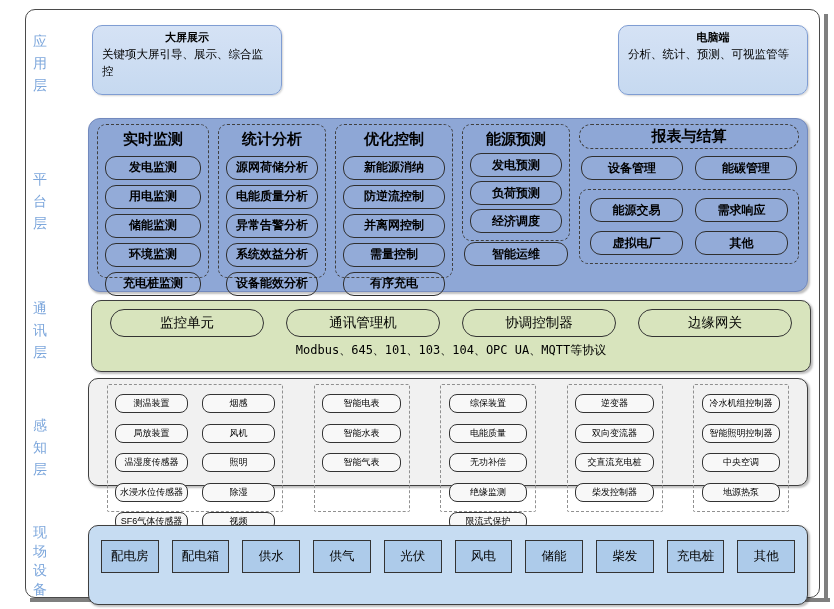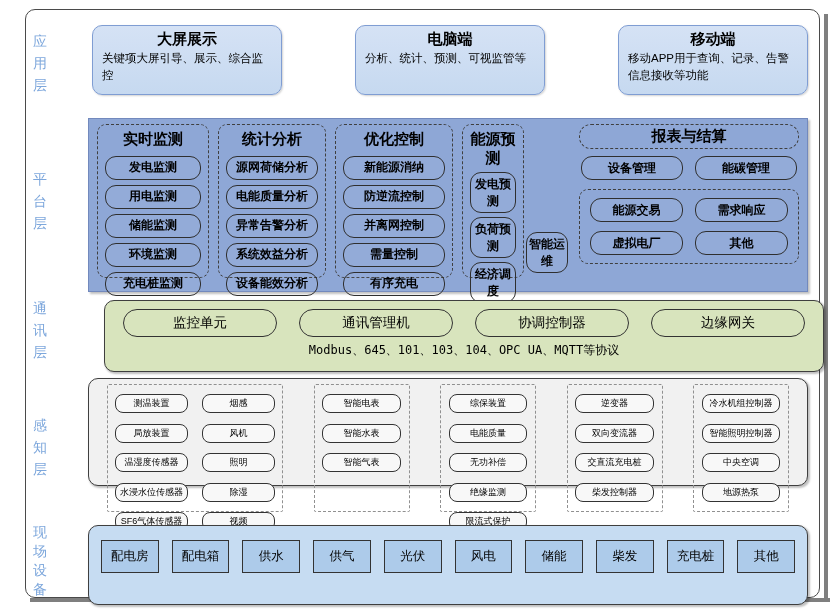--- a/index.html
+++ b/index.html
@@ -12,47 +12,47 @@
   .vlabel{position:absolute;left:30px;width:20px;font-size:14px;line-height:22px;
           color:var(--labelText,#7da7dc);text-align:center;word-break:break-all;}
   .lab-app{top:30px}.lab-platform{top:168px}.lab-comm{top:297px}.lab-sensing{top:414px}
   .lab-field{top:523px;line-height:19px}
 
   
   .app-row{position:absolute;left:92px;top:25px;width:716px;display:flex;justify-content:space-between;}
   .app-box{width:190px;height:70px;background:linear-gradient(var(--appFillTop,#d5e2f5),var(--appFill,#c6d9f0));
            border:1.3px solid var(--appBorder,#7f9dd3);border-radius:10px;box-sizing:border-box;
            box-shadow:1px 1px 2px rgba(0,0,0,0.18);}
-  .app-title{font-size:15px;font-weight:bold;text-align:center;margin-top:4px;}
+  .app-title{font-size:11px;font-weight:bold;text-align:center;margin-top:4px;}
   .app-desc{font-size:11.5px;line-height:1.5;padding:1px 9px 0 9px;}
 
   
   .platform{position:absolute;left:88px;top:118px;width:720px;height:174px;box-sizing:border-box;
-            background:var(--platformFill,#8ea7d6);border:1px solid #7289bd;border-radius:0;
+            background:var(--platformFill,#8ea7d6);border:1px solid #7289bd;border-radius:12px;
             box-shadow:1.5px 1.5px 2px rgba(0,0,0,0.25);}
   .pf-cols{display:flex;gap:9px;padding:5px 8px;height:164px;box-sizing:border-box;}
   .dashed{border:1px dashed #3f3f3f;border-radius:9px;}
   .pf-col{flex:0 0 112px;padding:3px 5px;box-sizing:border-box;display:flex;flex-direction:column;}
   .pf-col.c2{flex-basis:108px}.pf-col.c3{flex-basis:118px}
   .pf-title{font-size:15px;font-weight:bold;text-align:center;margin:2px 0 4px 0;}
   .pill{border:1.4px solid var(--pillBorder,#2f2f2f);border-radius:11px;text-align:center;
         font-size:12px;font-weight:bold;padding:2.5px 0;margin:2.5px 2px;background:rgba(255,255,255,0.05);}
-  .pf-col4{flex:0 0 108px;display:flex;flex-direction:row;}
+  .pf-col4{flex:0 0 108px;display:flex;flex-direction:column;}
   .pf-col4-box{padding:3px 5px;}
   .pf-col4-box .pill{margin:4px 2px;}
-  .pill-extra{margin:auto 2px 5px 2px;}
+  .pill-extra{margin:auto 2px 12px 2px;}
   .pf-col5{flex:1;display:flex;flex-direction:column;}
   .report-title{border:1px dashed #3f3f3f;border-radius:12px;font-size:15px;font-weight:bold;
                 text-align:center;padding:2px 0;margin-bottom:7px;}
   .report-grid{display:grid;grid-template-columns:1fr 1fr;column-gap:12px;row-gap:9px;padding:0 2px;}
   .report-grid .pill{margin:0;}
   .report-sub{margin-top:9px;padding:8px 8px;border-radius:9px;}
 
   
-  .comm{position:absolute;left:104px;top:300px;width:720px;height:72px;box-sizing:border-box;
+  .comm{position:absolute;left:91px;top:300px;width:720px;height:72px;box-sizing:border-box;
         background:var(--commFill,#d8e4bd);border:1.4px solid #3f3f3f;border-radius:10px;
         box-shadow:1.5px 1.5px 2px rgba(0,0,0,0.25);}
   .comm-pills{display:flex;gap:22px;padding:8px 18px 0 18px;}
   .comm-pill{flex:1;border:1.3px solid #333;border-radius:15px;text-align:center;
              font-size:13.5px;padding:4px 0;}
   .protocol{text-align:center;font-size:12px;margin-top:5px;font-family:"DejaVu Sans Mono",monospace;}
 
   
   .sensing{position:absolute;left:88px;top:378px;width:720px;height:108px;box-sizing:border-box;
            background:var(--sensingFill,#f1f1f1);border:1.4px solid #3f3f3f;border-radius:10px;
@@ -87,24 +87,20 @@
   <div class="vlabel lab-field">现场设备</div>
 
   <div class="app-row">
       <div class="app-box">
         <div class="app-title">大屏展示</div>
         <div class="app-desc">关键项大屏引导、展示、综合监控</div>
       </div>
       <div class="app-box">
         <div class="app-title">电脑端</div>
         <div class="app-desc">分析、统计、预测、可视监管等</div>
-      </div>
-      <div class="app-box">
-        <div class="app-title">移动端</div>
-        <div class="app-desc">移动APP用于查询、记录、告警信息接收等功能</div>
       </div>
     </div>
 
   <div class="platform">
     <div class="pf-cols">
         <div class="pf-col dashed c1">
           <div class="pf-title">实时监测</div>
           <div class="pill">发电监测</div>
           <div class="pill">用电监测</div>
           <div class="pill">储能监测</div>

